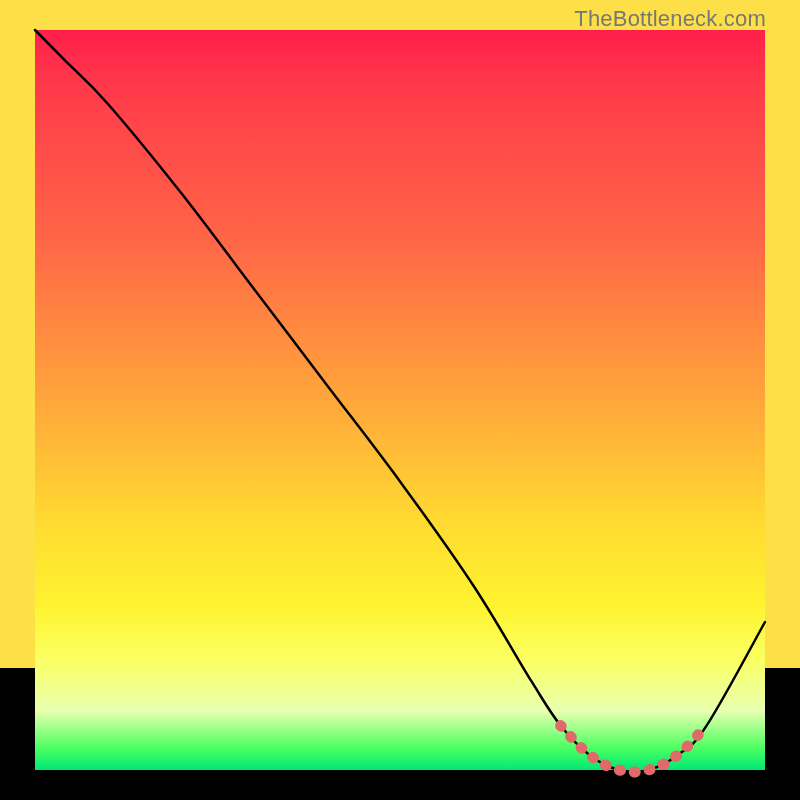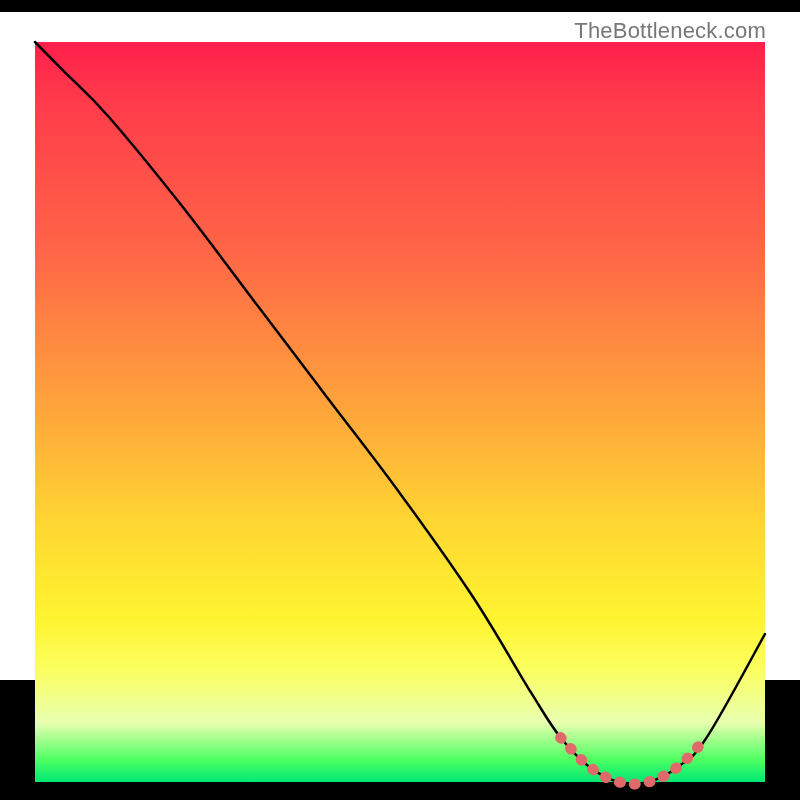--- a/index.html
+++ b/index.html
@@ -10,22 +10,21 @@
     background: #000;
     overflow: hidden;
     font-family: Arial, Helvetica, sans-serif;
   }
   .frame {
     position: absolute;
     left: 0;
     top: 0;
     width: 800px;
     height: 668px;
-    background: #ffffff;
-    margin-top: 12px;
+    background: #fde047;
   }
   .plot {
     position: absolute;
     left: 35px;
     top: 30px;
     width: 730px;
     height: 740px;
     
     background: linear-gradient(
       to bottom,

